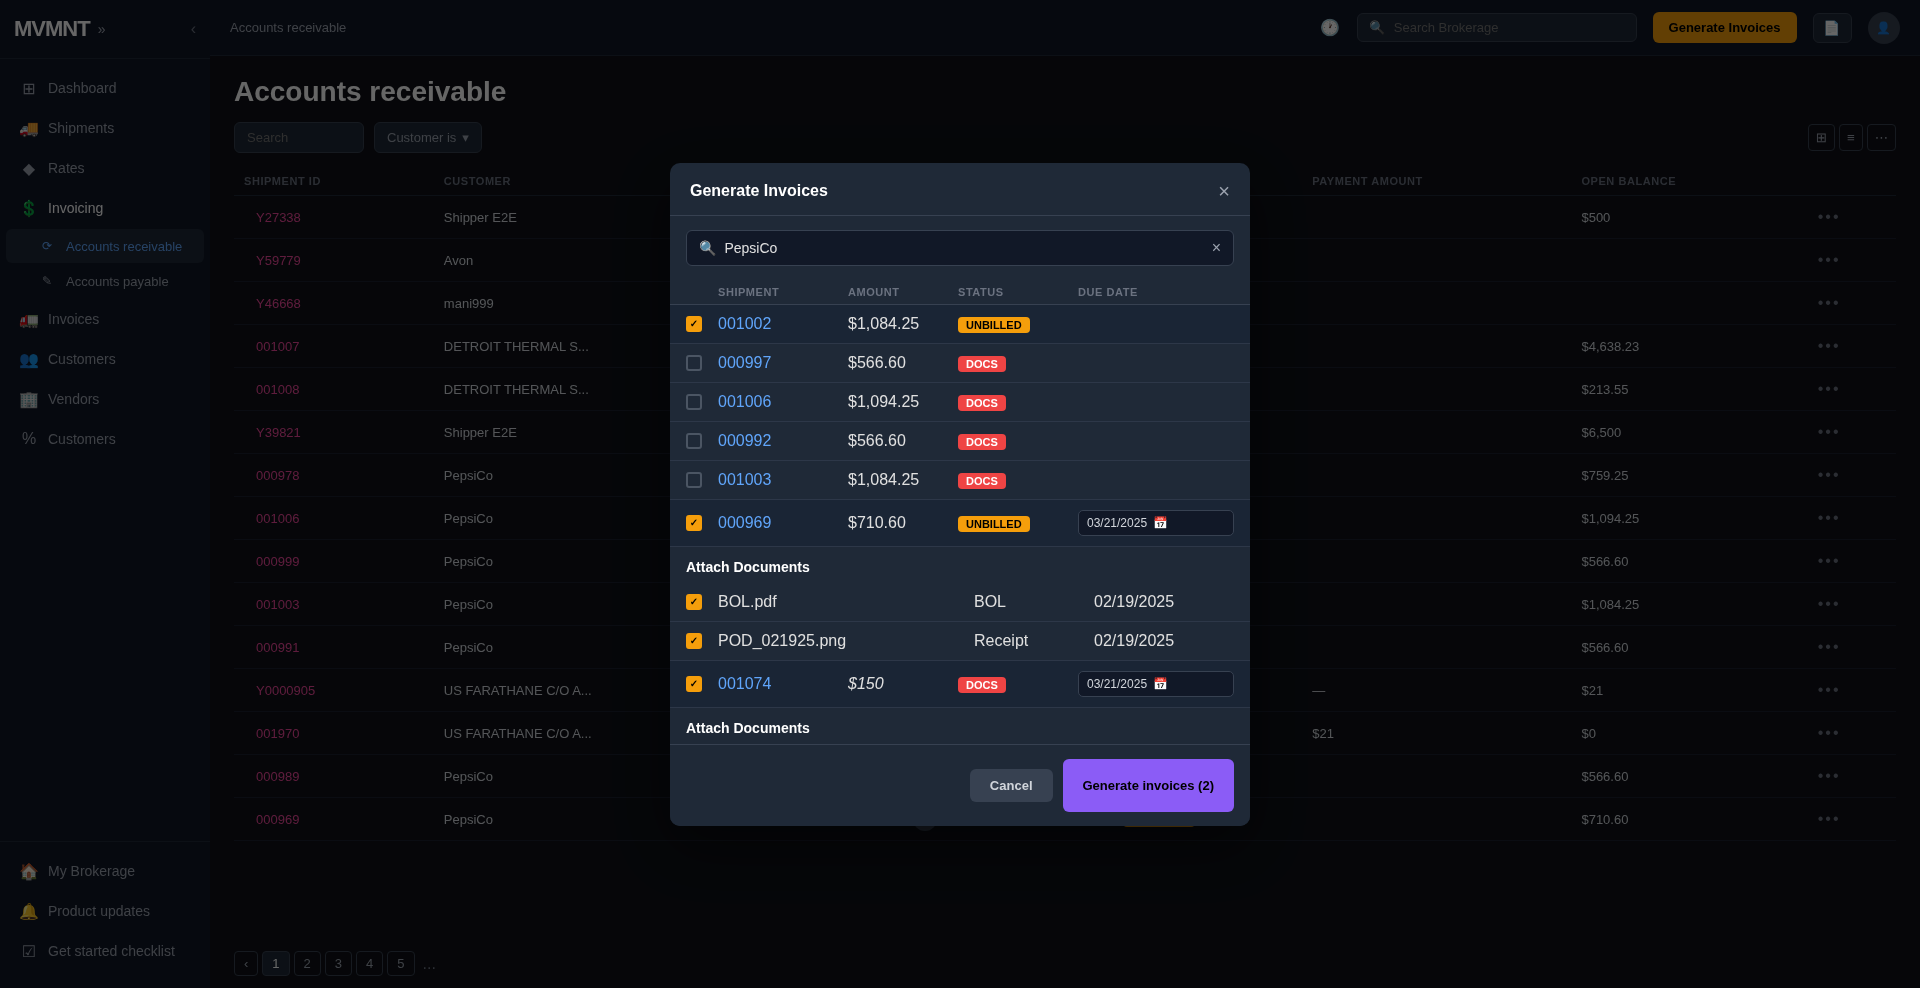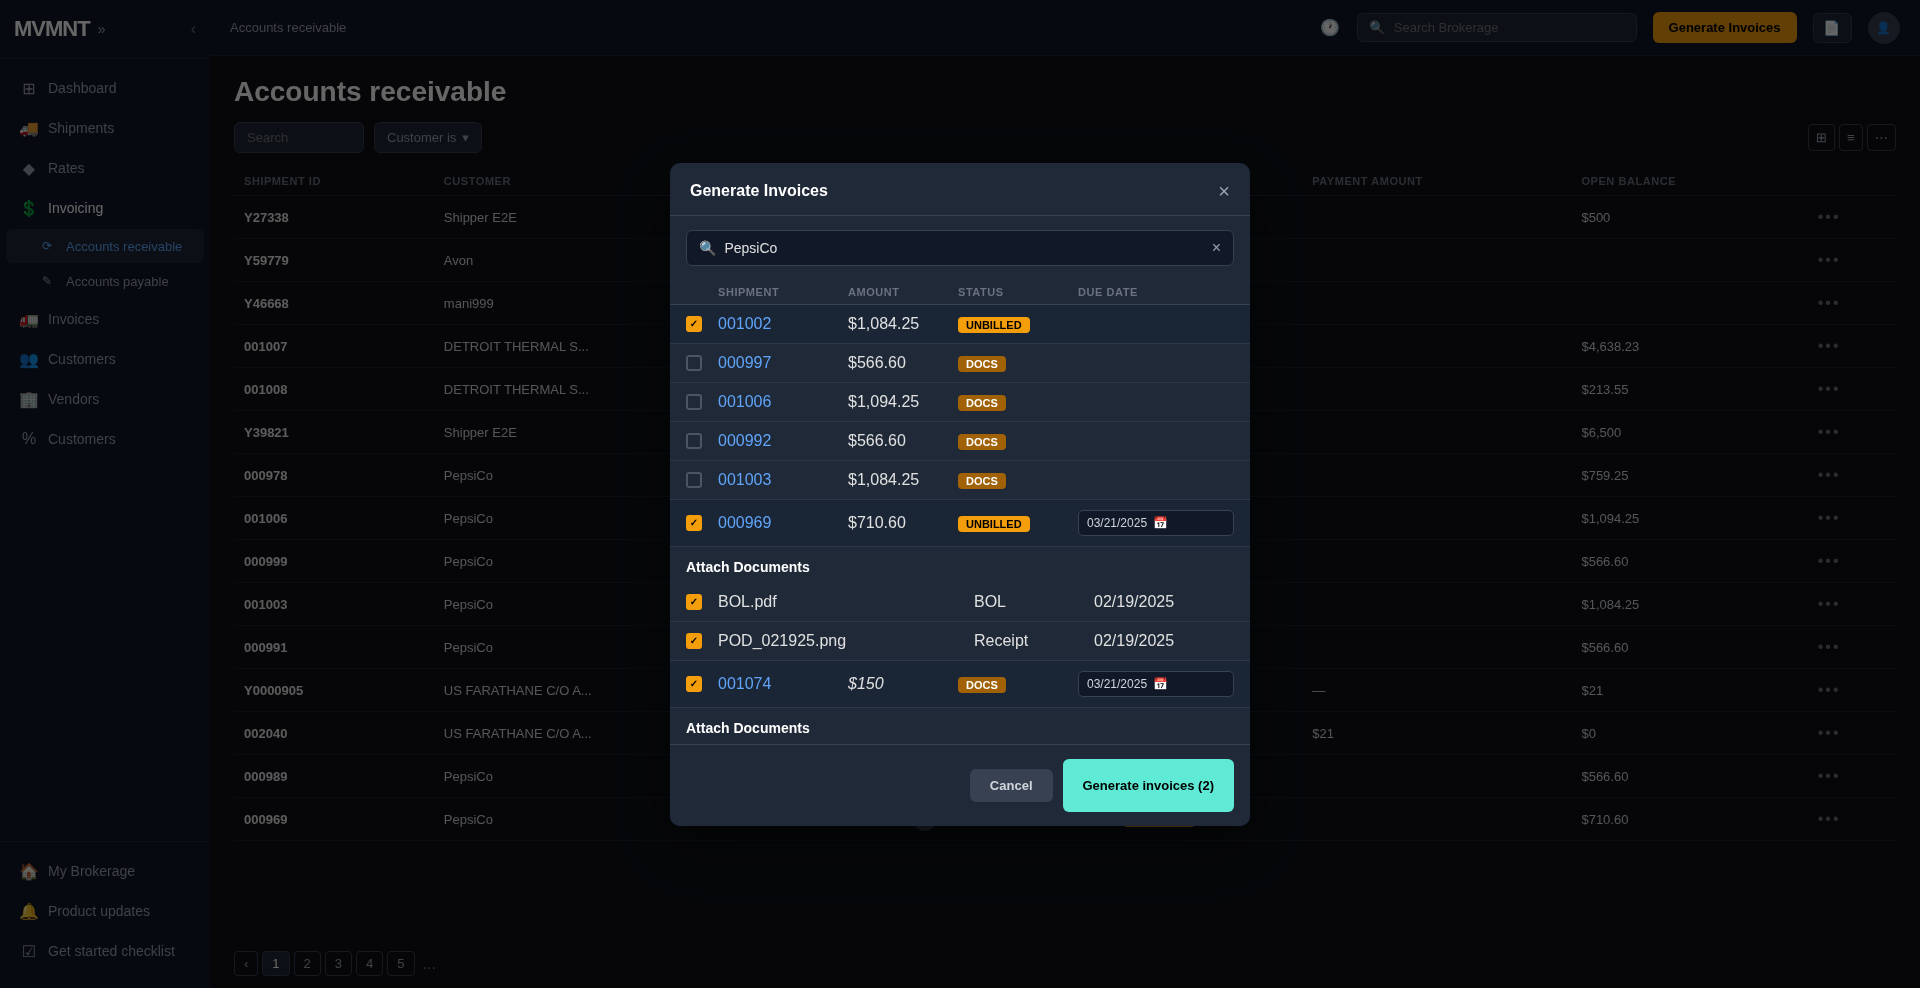--- a/index.html
+++ b/index.html
@@ -180,30 +180,30 @@
     th {
       text-align: left;
       padding: 8px 10px;
       color: #6b7280;
       font-size: 11px;
       font-weight: 600;
       text-transform: uppercase;
       letter-spacing: 0.05em;
     }
     td { padding: 9px 10px; color: #d1d5db; border-bottom: 1px solid #1a1f2e; font-size: 13px; }
-    .shipment-link { color: #e5e5e5; text-decoration: none; font-weight: 700; }
+    .shipment-link { color: #ec4899; text-decoration: none; font-weight: 400; margin-left: 12px; }
     .badge {
       display: inline-flex;
       align-items: center;
       padding: 2px 8px;
       border-radius: 4px;
       font-size: 11px;
       font-weight: 600;
     }
-    .badge-docs { background: #a16207; color: #fff; }
+    .badge-docs { background: #ef4444; color: #fff; }
     .badge-unbilled { background: #f59e0b; color: #000; }
     .three-dots { color: #6b7280; cursor: pointer; font-size: 16px; letter-spacing: 2px; }
     .pagination {
       display: flex;
       align-items: center;
       gap: 4px;
       padding: 12px 24px;
       flex-shrink: 0;
     }
     .page-btn {
@@ -368,21 +368,21 @@
       background: #374151;
       color: #d1d5db;
       border: none;
       border-radius: 6px;
       padding: 9px 20px;
       font-size: 13px;
       font-weight: 600;
       cursor: pointer;
     }
     .generate-btn {
-      background: #5eead4;
+      background: #8b5cf6;
       color: #000;
       border: none;
       border-radius: 6px;
       padding: 19px 20px;
       font-size: 13px;
       font-weight: 600;
       cursor: pointer;
     }
     .row-avatar {
       width: 24px;
@@ -679,21 +679,21 @@
       <td></td>
       <td>
         <div class="row-avatar">👤</div>
       </td>
       <td><span class="badge badge-unbilled">UNBILLED</span></td>
       <td>—</td>
       <td>$21</td>
       <td><span class="three-dots">•••</span></td>
     </tr>
           <tr>
-      <td><a class="shipment-link">002040</a></td>
+      <td><a class="shipment-link">001970</a></td>
       <td>US FARATHANE C/O A...</td>
       <td></td>
       <td></td>
       <td></td>
       <td>
         <div class="row-avatar">👤</div>
       </td>
       <td><span class="badge badge-unbilled">UNBILLED</span></td>
       <td>$21</td>
       <td>$0</td>

